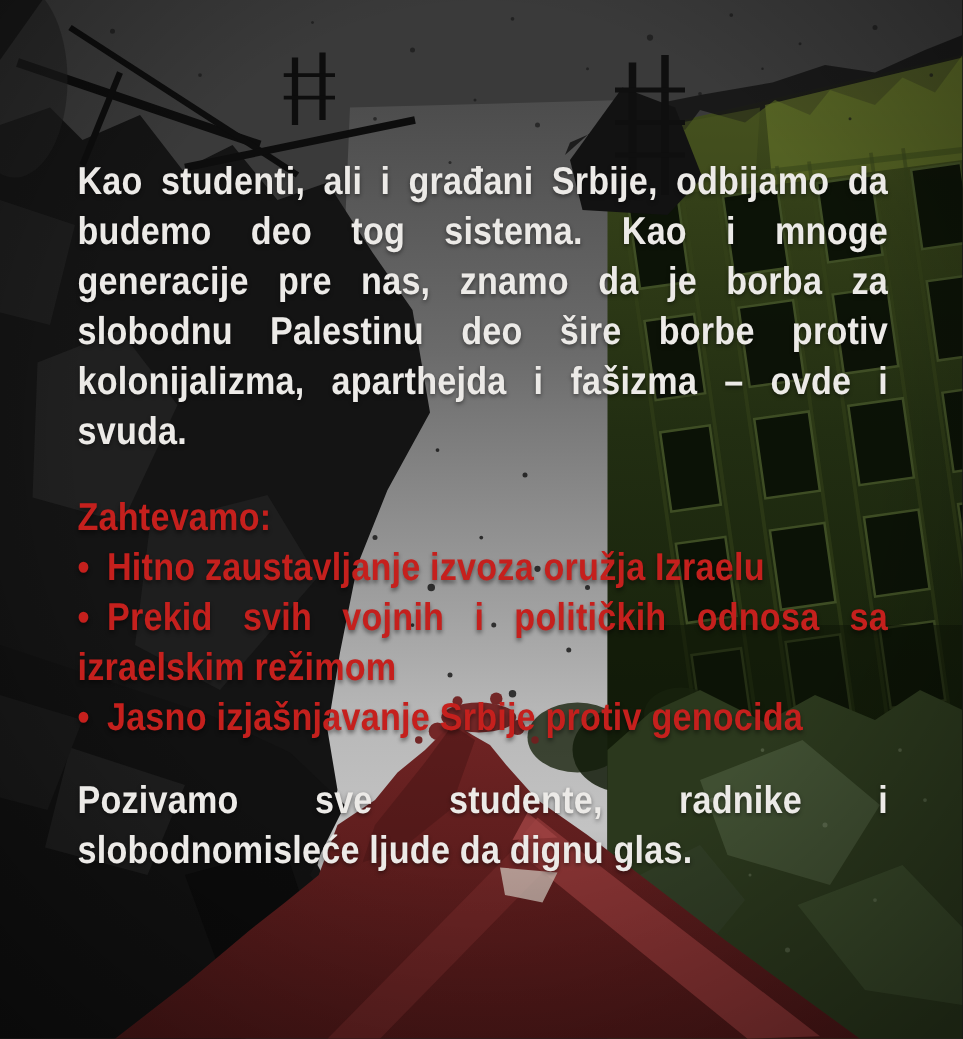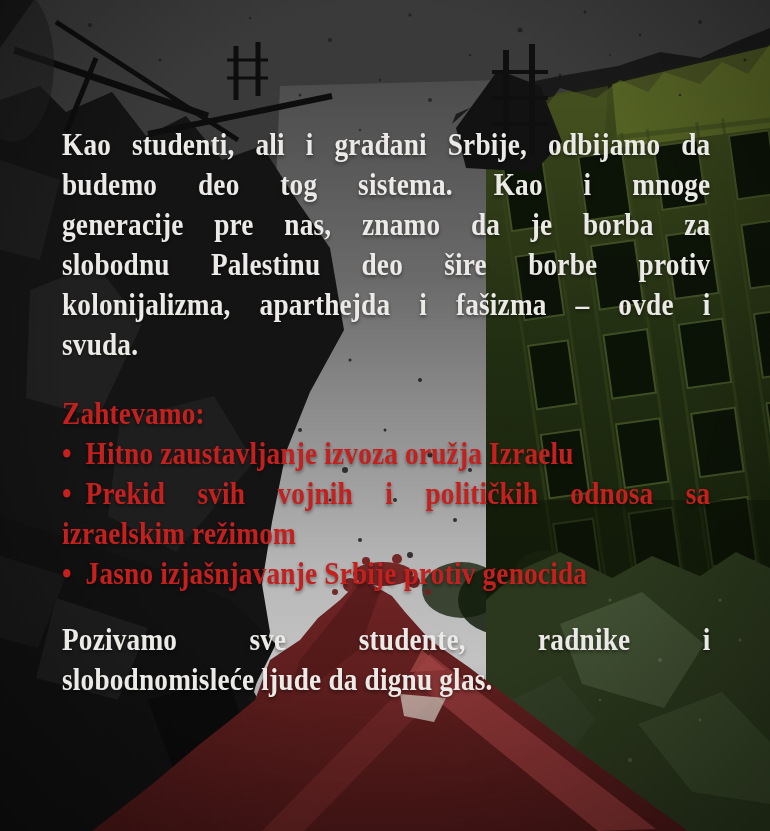--- a/index.html
+++ b/index.html
@@ -1,19 +1,19 @@
 <!DOCTYPE html>
 <html style="--tw: #eceae7; --tr: #c5201d;"><head>
 <meta charset="utf-8">
 <style>
   html,body{margin:0;padding:0;background:#000;}
   .stage{
     position:relative;width:770px;height:831px;overflow:hidden;
     background:#3a3a3a;
-    font-family:Liberation Serif, serif;
+    font-family:Liberation Sans, sans-serif;
   }
   .stage svg{position:absolute;inset:0;display:block;}
   .block{
     position:absolute;left:62px;width:736px;
     transform:scaleX(0.881);transform-origin:0 0;
     font-weight:700;font-size:31px;line-height:40px;
     text-shadow:0 2px 4px rgba(0,0,0,.45);
     letter-spacing:.2px;
   }
   #p1{top:125px;color:var(--tw,#eceae7);}

